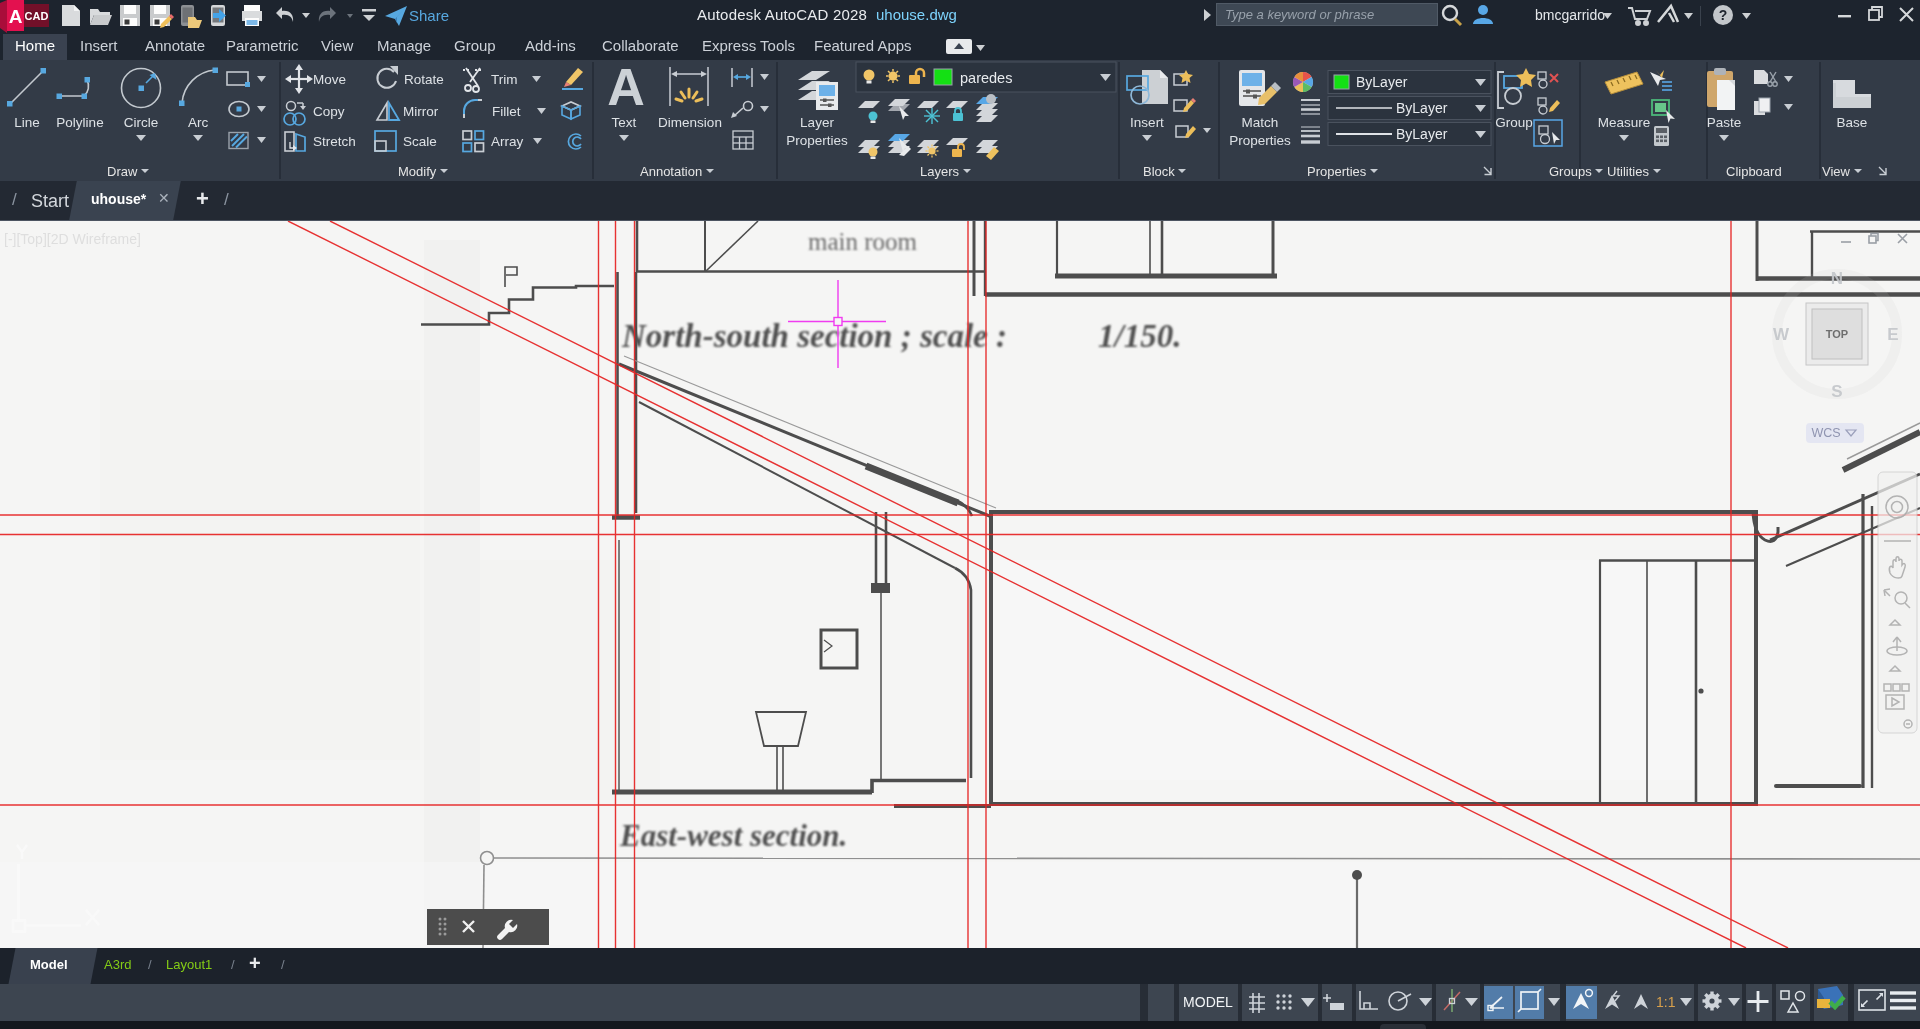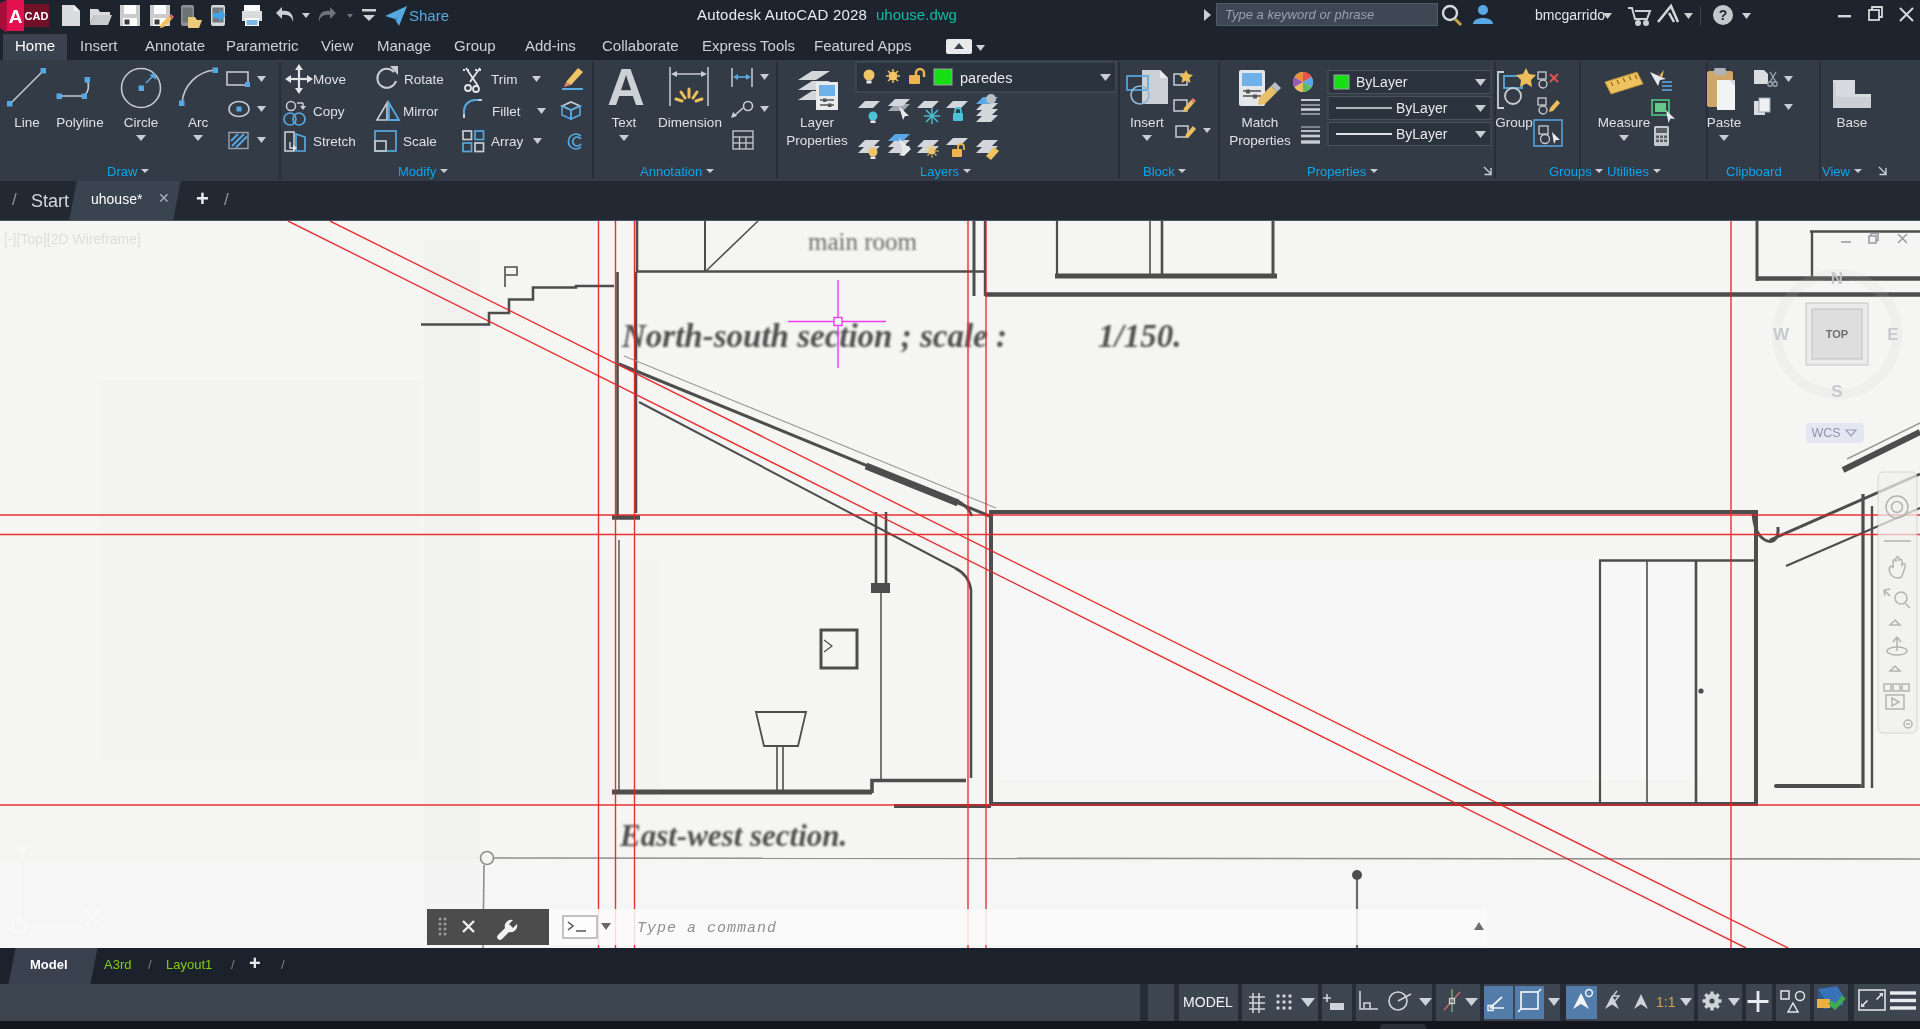--- a/index.html
+++ b/index.html
@@ -2,31 +2,31 @@
 <html><head><meta charset="utf-8">
 <style>
 *{margin:0;padding:0;box-sizing:border-box}
 html,body{width:1920px;height:1029px;overflow:hidden;background:#1d242e;font-family:"Liberation Sans",sans-serif}
 .abs{position:absolute}
 #page{position:relative;width:1920px;height:1029px}
 
 #titlebar{position:absolute;left:0;top:0;width:1920px;height:33px;background:#1d242e;color:#d6dade}
 .ticon{position:absolute;top:4px}
 #titletext{position:absolute;top:6px;left:697px;font-size:15px;color:#e9ebee;letter-spacing:.2px}
-#title2{position:absolute;top:6px;left:876px;font-size:15px;color:#14b8a6}
+#title2{position:absolute;top:6px;left:876px;font-size:15px;color:#7dd3fc}
 #searchbox{position:absolute;left:1216px;top:3px;width:222px;height:23px;background:#3e4854;border:1px solid #505a66;color:#98a1ab;font-style:italic;font-size:13px;padding:3px 8px}
 #usern{position:absolute;left:1535px;top:7px;font-size:14px;color:#e4e7ea}
 
 #ribbontabs{position:absolute;left:0;top:33px;width:1920px;height:27px;background:#1d242e}
 .rtab{position:absolute;top:0;height:27px;line-height:26px;font-size:15px;color:#ccd1d8}
 #tabactive{position:absolute;left:3px;top:1px;width:64px;height:26px;background:#3a4250}
 
 #ribbon{position:absolute;left:0;top:60px;width:1920px;height:121px;background:#333b47}
 .psep{position:absolute;top:2px;width:2px;height:117px;background:#272e39}
-.plabel{position:absolute;top:104px;font-size:13px;color:#0ea5e9;white-space:nowrap}
+.plabel{position:absolute;top:104px;font-size:13px;color:#e5e5e5;white-space:nowrap}
 .dar{display:inline-block;width:0;height:0;border:4px solid transparent;border-top-color:#c8cdd3;vertical-align:middle}
 
 #filetabs{position:absolute;left:0;top:181px;width:1920px;height:40px;background:#232933;border-bottom:1px solid #4c5461}
 #ftactive{position:absolute;left:73px;top:0;width:104px;height:39px;background:#3a4350;transform:skewX(-11deg)}
 
 #canvas{position:absolute;left:0;top:221px;width:1920px;height:727px;background:#f5f5f4}
 
 #cmdleft{position:absolute;left:427px;top:688px;width:122px;height:36px;background:#4c4c4c}
 #cmdright{position:absolute;left:549px;top:688px;width:938px;height:36px;background:rgba(250,250,250,.85)}
 
@@ -626,21 +626,21 @@
   <text x="1852" y="127" font-size="13.5" fill="#dde1e5" text-anchor="middle">Base</text>
   <path d="M1879 167 l7 7 m0 -6 v6.5 h-6.5" stroke="#c8cdd3" stroke-width="1.4" fill="none"></path>
   <path d="M1484 167 l7 7 m0 -6 v6.5 h-6.5" stroke="#c8cdd3" stroke-width="1.4" fill="none"></path>
   </svg>
 </div>
 
 <div id="filetabs">
   <div class="abs" style="left:12px;top:9px;color:#8b94a0;font-size:17px">/</div>
   <div class="abs" style="left:31px;top:10px;color:#d3d7dc;font-size:18px">Start</div>
   <div id="ftactive"></div>
-  <div class="abs" style="left:91px;top:10px;color:#fff;font-size:14px;font-weight:normal">uhouse*</div>
+  <div class="abs" style="left:91px;top:10px;color:#fff;font-size:14px;font-weight:bold">uhouse*</div>
   <div class="abs" style="left:158px;top:9px;color:#aab2bc;font-size:14px">✕</div>
   <div class="abs" style="left:196px;top:5px;color:#e8eaed;font-size:22px;font-weight:bold">+</div>
   <div class="abs" style="left:224px;top:9px;color:#8b94a0;font-size:17px">/</div>
 </div>
 
 <div id="canvas">
   <svg class="abs" style="left:0;top:0" width="1920" height="727" viewBox="0 221 1920 727" id="cansvg" font-family="Liberation Serif,serif">
     <defs>
       <filter id="scan" x="-10%" y="-10%" width="120%" height="120%">
             <feGaussianBlur stdDeviation="0.7"></feGaussianBlur>
@@ -823,29 +823,20 @@
             <circle cx="18" cy="15" r="1.5"></circle>
             <circle cx="13" cy="20" r="1.5"></circle>
             <circle cx="18" cy="20" r="1.5"></circle>
             <circle cx="13" cy="25" r="1.5"></circle>
             <circle cx="18" cy="25" r="1.5"></circle>
           </g>
       <path d="M36 12 l11 11 m0 -11 l-11 11" stroke="#f0f0f0" stroke-width="2.4"></path>
       <path d="M86 11 a6.5 6.5 0 0 0 -8 8 l-7 7 a2.6 2.6 0 0 0 4 4 l7 -7 a6.5 6.5 0 0 0 8 -8 l-4 4 l-4 -4 z" fill="#f2f2f2"></path>
     </svg>
   </div>
-  <div id="cmdright">
-    <svg width="938" height="36" viewBox="0 0 938 36">
-      <rect x="14" y="7" width="34" height="22" fill="#fdfdfd" stroke="#8a8a8a"></rect>
-      <path d="M19 13 l5 4 l-5 4 M27 22 h10" stroke="#555" stroke-width="1.6" fill="none"></path>
-      <polygon points="52,14 62,14 57,21" fill="#666"></polygon>
-      <text x="88" y="23" font-size="15" font-style="italic" fill="#8f8f8f" font-family="Liberation Mono,monospace" letter-spacing="1">Type a command</text>
-      <polygon points="925,21 935,21 930,13" fill="#6e6e6e"></polygon>
-    </svg>
-  </div>
 </div>
 
 <div id="modeltabs">
   <div id="mtactive"></div>
   <div class="mtxt" style="left:30px;color:#fff;font-weight:bold">Model</div>
   <div class="mtxt" style="left:104px">A3rd</div>
   <div class="mtxt" style="left:148px;color:#79828e">/</div>
   <div class="mtxt" style="left:166px">Layout1</div>
   <div class="mtxt" style="left:231px;color:#79828e">/</div>
   <div class="mtxt" style="left:249px;font-size:20px;top:4px;color:#e8eaed;font-weight:bold">+</div>

